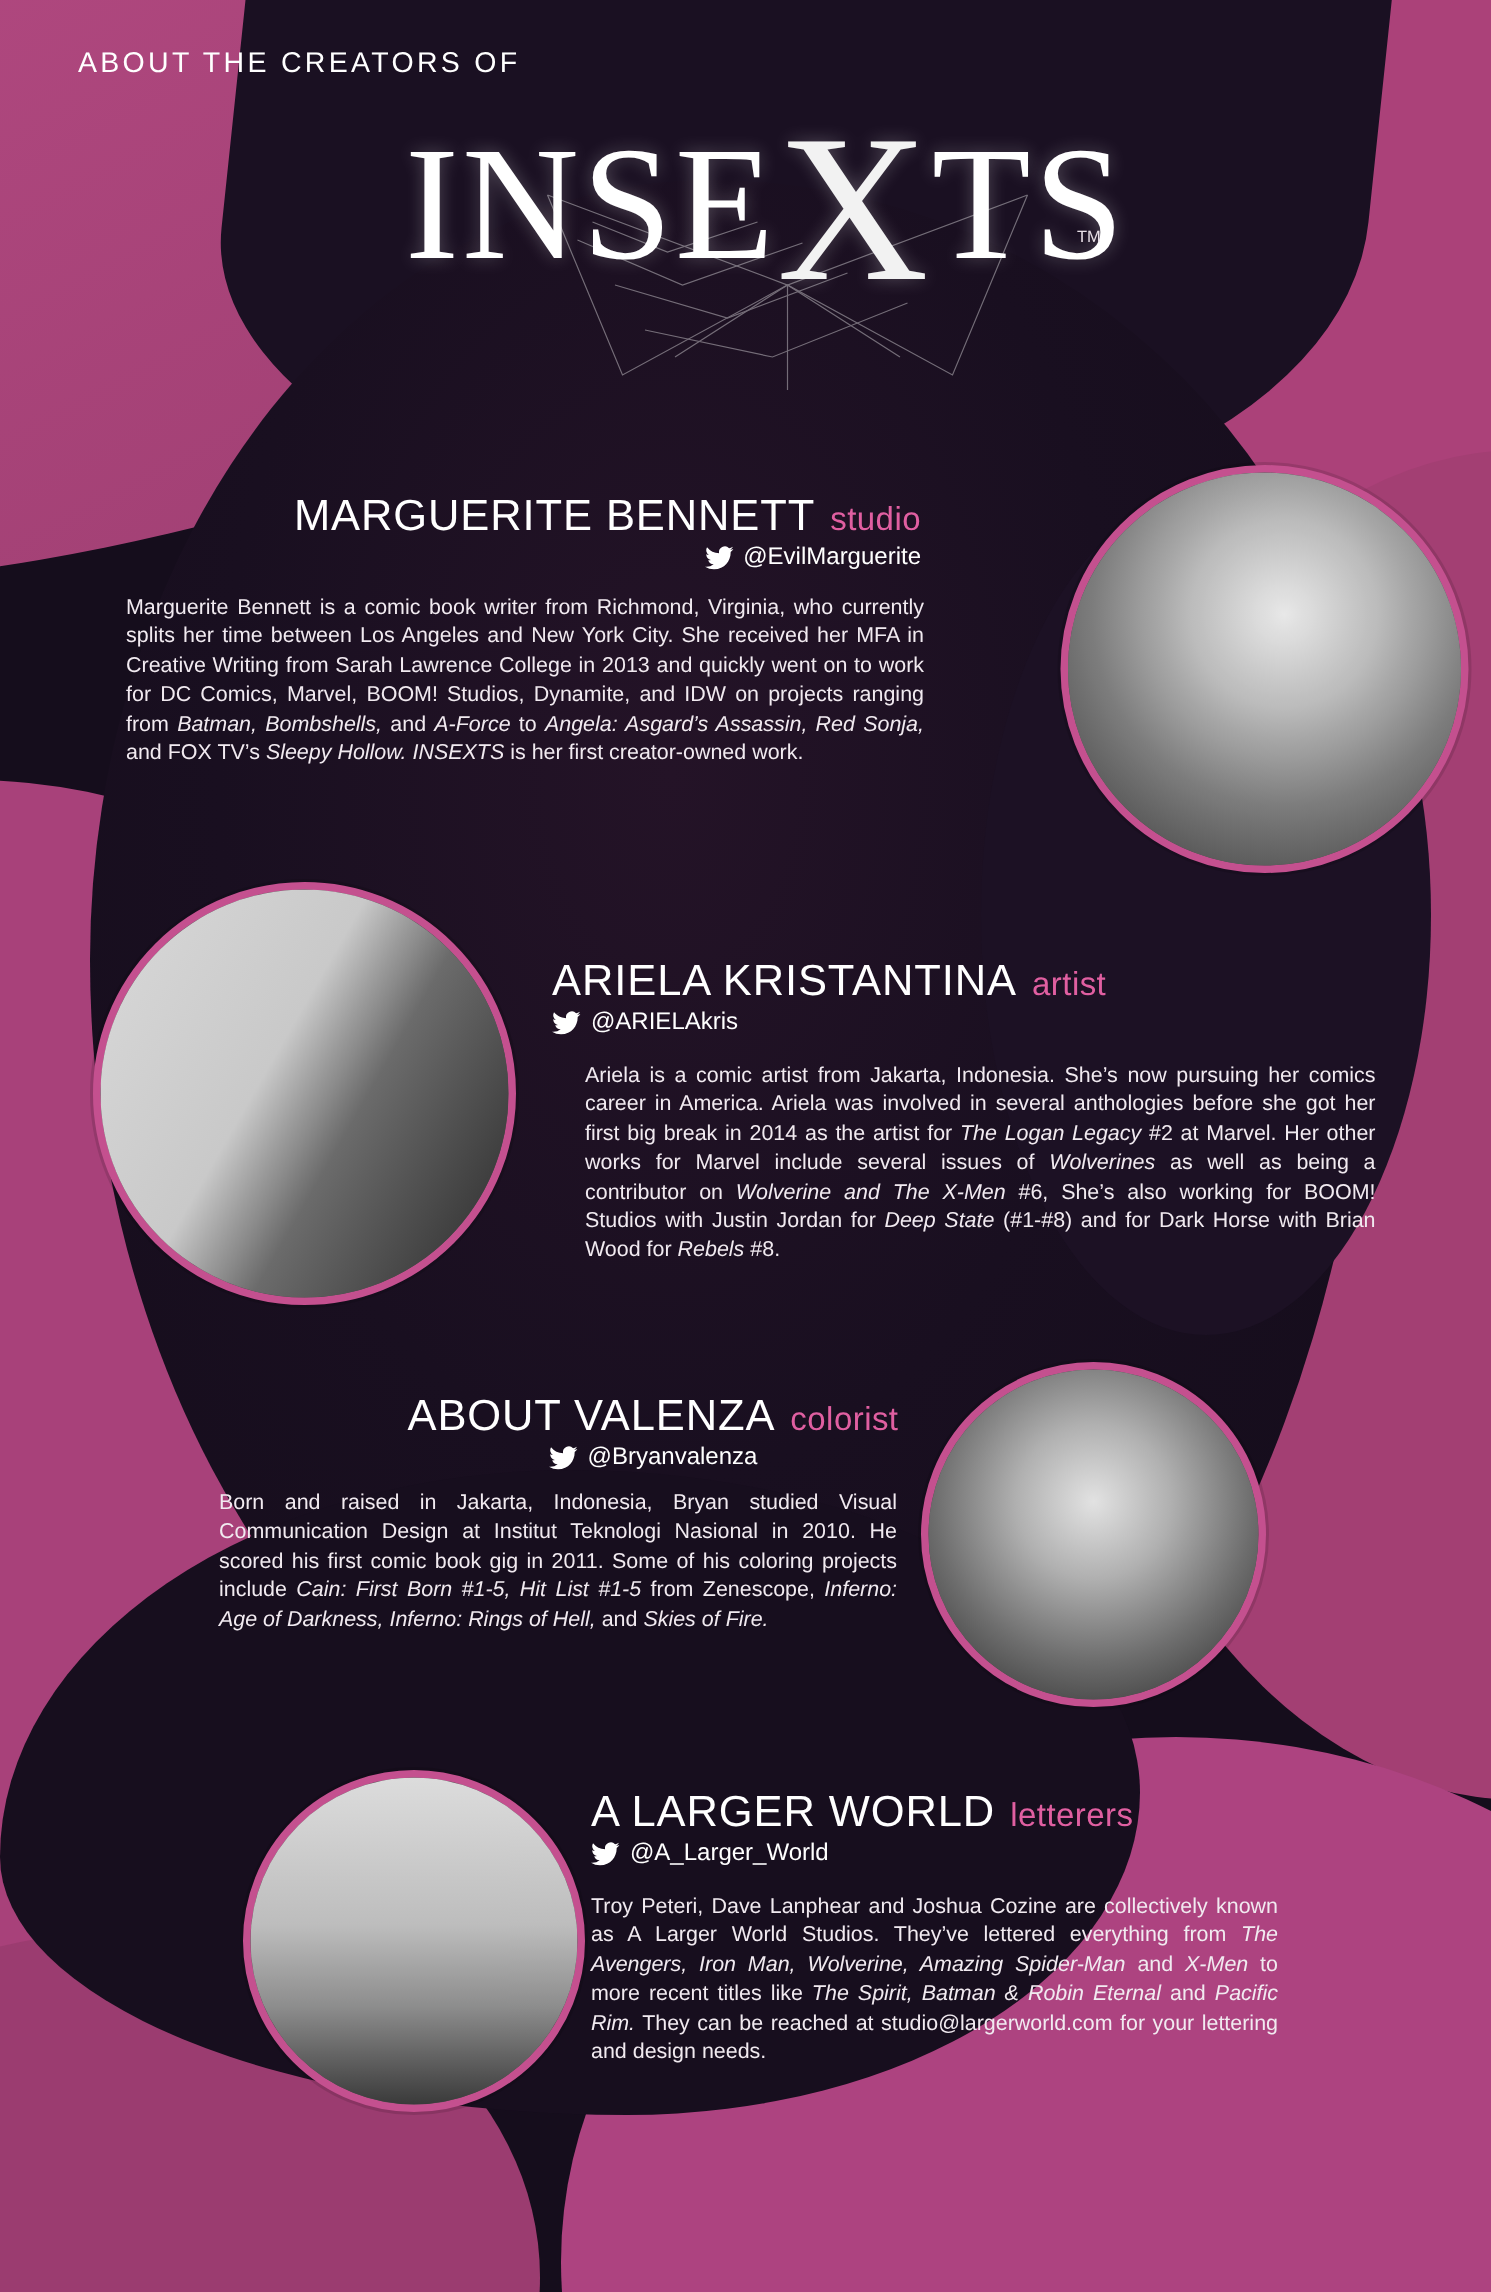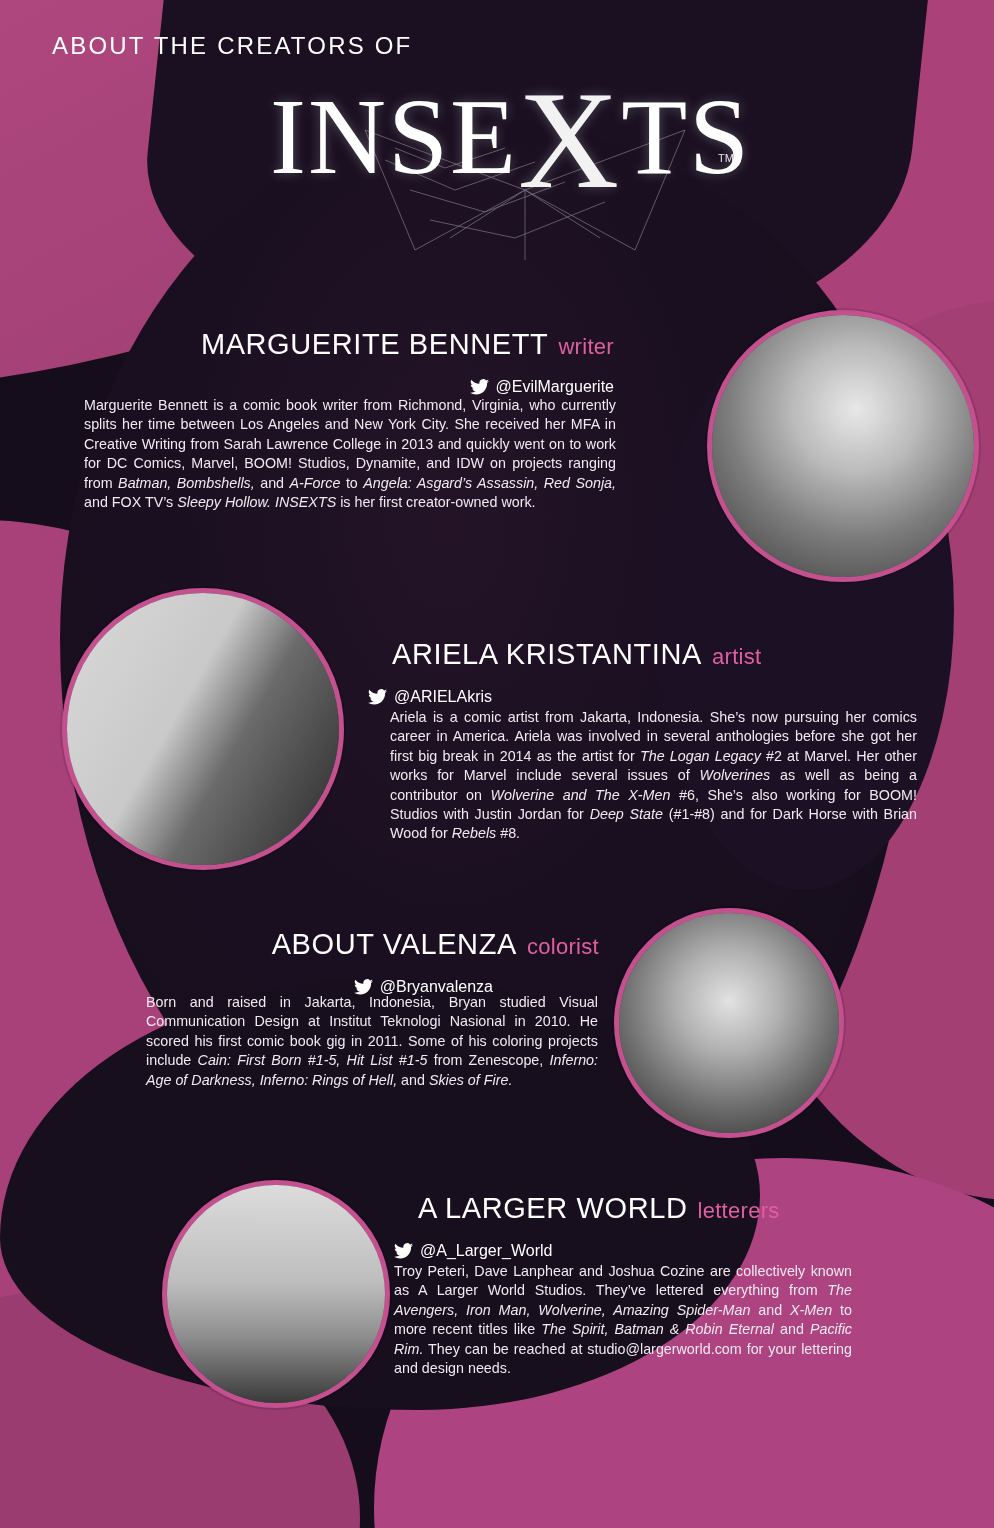--- a/index.html
+++ b/index.html
@@ -101,21 +101,21 @@
     position: absolute;
     left: 0; top: 0;
     width: 100%;
     z-index: 5;
     text-align: left;
   }
   .about-line {
     position: absolute;
     left: 52px; top: 32px;
     color: #ffffff;
-    font-size: 24px;
+    font-size: 19px;
     letter-spacing: 2.2px;
     font-weight: 500;
   }
   .logo {
     position: absolute;
     left: 270px; top: 56px;
     width: 470px;
     color: #ffffff;
     font-family: "Liberation Serif", serif;
     font-size: 108px;
@@ -184,32 +184,31 @@
     display: flex;
     align-items: baseline;
     gap: 10px;
     white-space: nowrap;
   }
   .cname {
     color: #ffffff;
     font-size: 29px;
     letter-spacing: 0.6px;
     font-weight: 400;
-    margin-left: 24px;
   }
   .crole {
     color: #e05fa1;
     font-size: 22px;
     letter-spacing: 0.3px;
   }
   .handle-line {
     display: flex;
     align-items: center;
     gap: 7px;
-    margin-top: 17px;
+    margin-top: 2px;
     color: #ffffff;
     font-size: 16px;
   }
   .handle-line .tw { width: 19px; height: 16px; display: inline-block; }
   .bio {
     color: #f1eaf0;
     font-size: 14.3px;
     line-height: 19.4px;
     text-align: justify;
     font-family: "Liberation Sans", sans-serif;
@@ -283,21 +282,21 @@
     <div class="logo">
       <span>IN</span><span>SE</span><span class="x">X</span><span>TS</span>
     </div>
     <div class="logo-tm">TM</div>
   </div>
 
   <div class="creator" id="c1">
     <div class="head">
       <div class="name-line">
         <span class="cname">MARGUERITE BENNETT</span>
-        <span class="crole">writer</span>
+        <span class="crole">studio</span>
       </div>
       <div class="handle-line">
         <svg class="tw" viewBox="0 0 24 20">
           <path fill="#ffffff" d="M24 2.4c-.9.4-1.8.7-2.8.8 1-.6 1.8-1.6 2.2-2.7-1 .6-2 1-3.1 1.2A4.9 4.9 0 0 0 11.9 6 14 14 0 0 1 1.7.9 4.9 4.9 0 0 0 3.2 7.4a4.8 4.8 0 0 1-2.2-.6v.1c0 2.4 1.7 4.4 3.9 4.8-.4.1-.9.2-1.3.2-.3 0-.6 0-.9-.1a4.9 4.9 0 0 0 4.6 3.4A9.9 9.9 0 0 1 0 17.3a14 14 0 0 0 7.6 2.2c9 0 14-7.5 14-14v-.6c1-.7 1.8-1.6 2.4-2.5z"></path>
         </svg>
         <span>@EvilMarguerite</span>
       </div>
     </div>
     <div class="bio">Marguerite Bennett is a comic book writer from Richmond, Virginia, who currently splits her time between Los Angeles and New York City. She received her MFA in Creative Writing from Sarah Lawrence College in 2013 and quickly went on to work for DC Comics, Marvel, BOOM! Studios, Dynamite, and IDW on projects ranging from <em>Batman, Bombshells,</em> and <em>A-Force</em> to <em>Angela: Asgard’s Assassin, Red Sonja,</em> and FOX TV’s <em>Sleepy Hollow. INSEXTS</em> is her first creator-owned work.</div>
     <div class="portrait">

